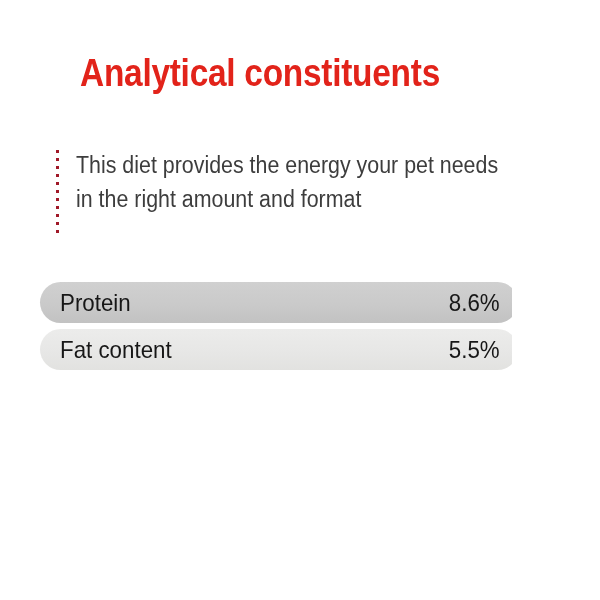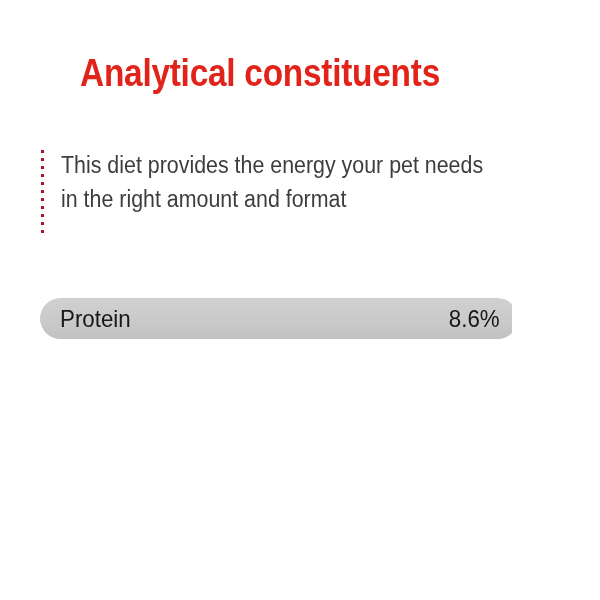--- a/index.html
+++ b/index.html
@@ -49,21 +49,21 @@
     font-size: 38px;
     letter-spacing: -0.3px;
     transform: scaleX(0.88);
     transform-origin: 260px 50%;
     white-space: nowrap;
   }
 
   
   #subtitle-wrap {
     position: absolute;
-    left: 37px;
+    left: 52px;
     top: 148px;
     width: 460px;
   }
   #dotted-rule {
     position: absolute;
     left: 4px;
     top: 2px;
     width: 3px;
     height: 88px;
     background-image: linear-gradient(
@@ -82,21 +82,21 @@
     line-height: 34px;
     transform: scaleX(0.93);
     transform-origin: left center;
   }
   #subtitle .line { display: block; white-space: nowrap; }
 
   
   #rows {
     position: absolute;
     left: 40px;
-    top: 298px;
+    top: 282px;
     width: 478px;
   }
   .row {
     position: relative;
     height: 41px;
     margin-bottom: 6px;
     border-radius: 21px;
     display: flex;
     align-items: center;
     justify-content: space-between;
@@ -157,17 +157,21 @@
     </div>
   </div>
 
   <div id="rows">
 
     <div class="row dark">
       <span class="label">Protein</span>
       <span class="value">8.6%</span>
     </div>
 
+    <div class="row light">
+      <span class="label">Fat content</span>
+      <span class="value">5.5%</span>
+    </div>
 
 
 
   </div>
 </div>
 
 </body></html>

